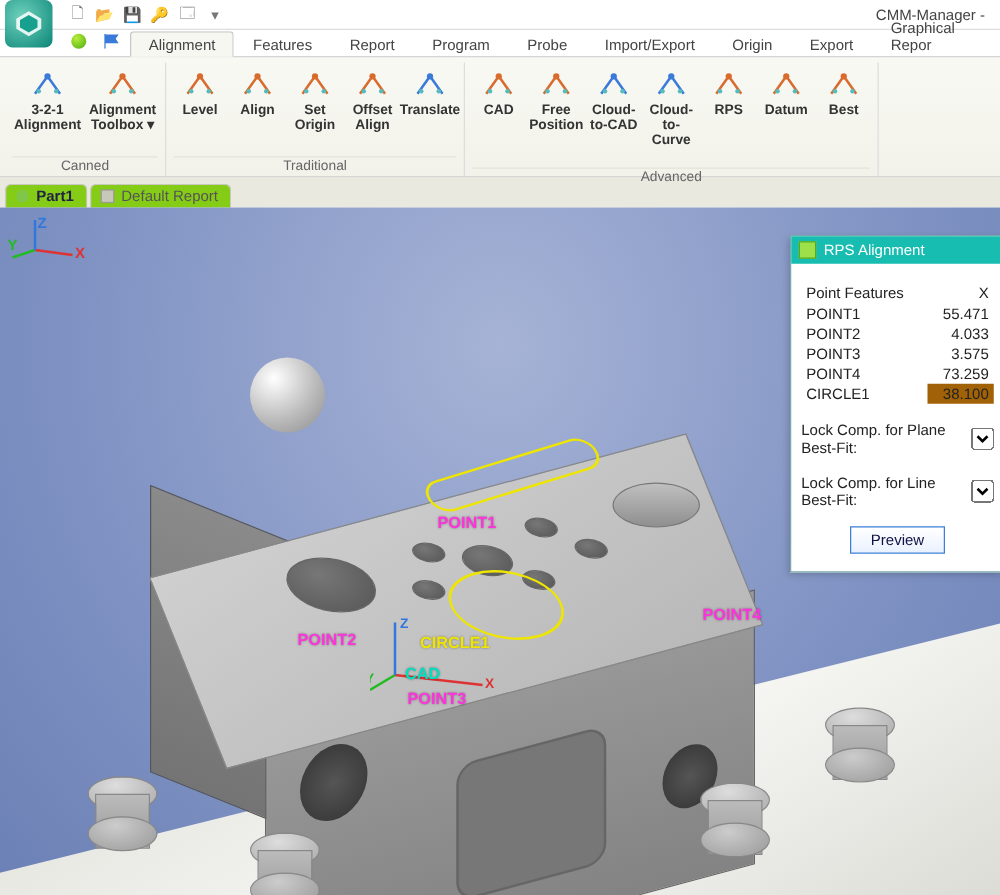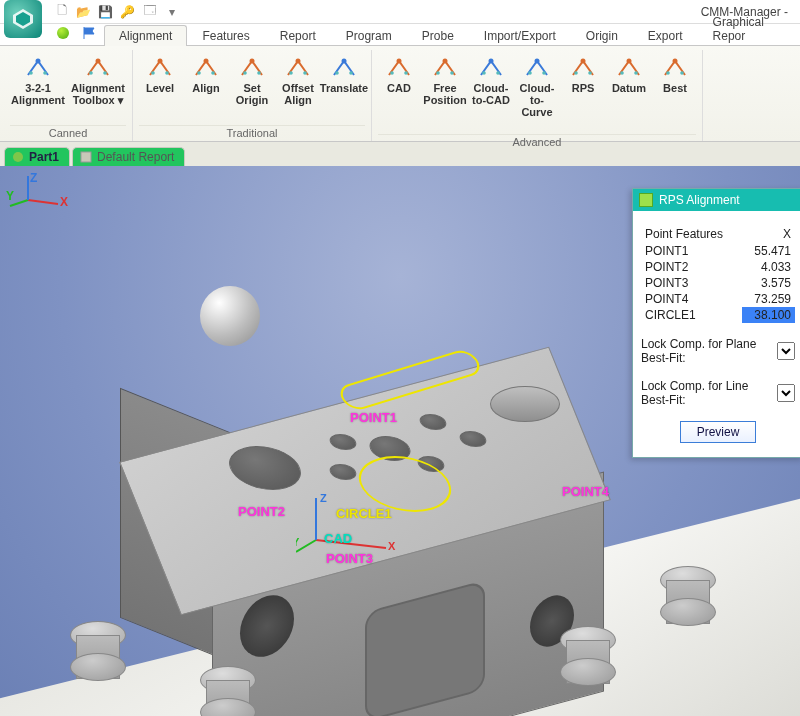--- a/index.html
+++ b/index.html
@@ -26,21 +26,21 @@
   .group { border-right:1px solid #ddd; padding:2px 6px 0; display:flex; flex-direction:column; }
   .group-btns { flex:1; display:flex; gap:4px; }
   .btn-big { width:56px; display:flex; flex-direction:column; align-items:center; text-align:center; color:#333; padding:2px 0; cursor:pointer; border-radius:3px; }
   .btn-big .bicon { width:28px; height:28px; display:flex; align-items:center; justify-content:center; font-size:20px; }
   .btn-big .blabel { line-height:1.1; font-size:11px; color:#333;font-weight:bold; }
   .group-title { text-align:center; font-size:11px; color:#666; padding:1px 0 2px; border-top:1px solid #e4e4da; margin-top:14px;}
   .btn-sm { width:42px; }
 
   
   .doctabs { height:24px; background:#e9e9e0; display:flex; align-items:flex-end; padding-left:4px; }
-  .doctab { background:#22c55e; border:1px solid #c9c9bf; border-bottom:none; border-top-left-radius:5px; border-top-right-radius:5px; padding:2px 10px 2px 6px; display:flex; align-items:center; gap:4px; margin-right:2px; color:#224; font-weight:bold;}
+  .doctab { background:#84cc16; border:1px solid #c9c9bf; border-bottom:none; border-top-left-radius:5px; border-top-right-radius:5px; padding:2px 10px 2px 6px; display:flex; align-items:center; gap:4px; margin-right:2px; color:#224; font-weight:bold;}
   .doctab.inactive { font-weight:normal; color:#555;}
   .dticon { width:14px; height:14px; display:flex; align-items:center; justify-content:center; }
 
   
   .viewport { position:relative; height:550px; background: radial-gradient(ellipse at 50% 20%, #a6b3d6 0%, #7f92c3 60%, #6b80b5 100%); overflow:hidden;}
   .axis-gizmo { position:absolute; top:6px; left:6px; }
   .axis-gizmo text { font-size:12px; font-weight:bold; }
 
   .scene { position:absolute; inset:0; }
 
@@ -85,21 +85,21 @@
 
   
   .rps { position:absolute; top:22px; right:-4px; width:172px; background:#fff; border:1px solid #7aa; box-shadow:-2px 2px 6px rgba(0,0,0,0.2);}
   .rps-title { background:#17bdb0; color:#fff; padding:4px 6px; display:flex; align-items:center; gap:6px; font-size:12px;}
   .rps-body { padding:10px 8px 14px; }
   .tbl { width:100%; border-collapse:collapse; margin-top:4px;}
   .tbl th { text-align:left; font-weight:normal; padding:2px 4px; color:#222;}
   .tbl th.xr { text-align:right;}
   .tbl td { padding:1px 4px; color:#222;}
   .tbl td.val { text-align:right; }
-  .tbl tr.hl td.val { background:#3b82f6; }
+  .tbl tr.hl td.val { background:#a16207; }
   .optrow { margin-top:14px; display:flex; align-items:center; justify-content:space-between; color:#222;}
   .optrow select { width:18px; height:18px; font-size:11px;}
   .preview { margin:14px auto 0; display:block; padding:3px 16px; border:1px solid #3b7dd8; background:linear-gradient(#fff,#eaf1ff); color:#114; cursor:pointer;}
 </style>
 </head>
 <body>
 
 <div class="titlebar">
   <div class="logo">
     <svg viewBox="0 0 24 24">

